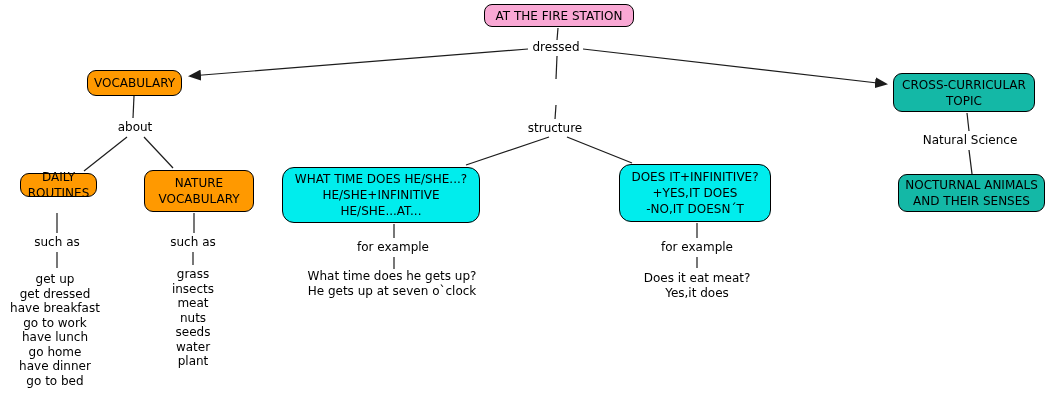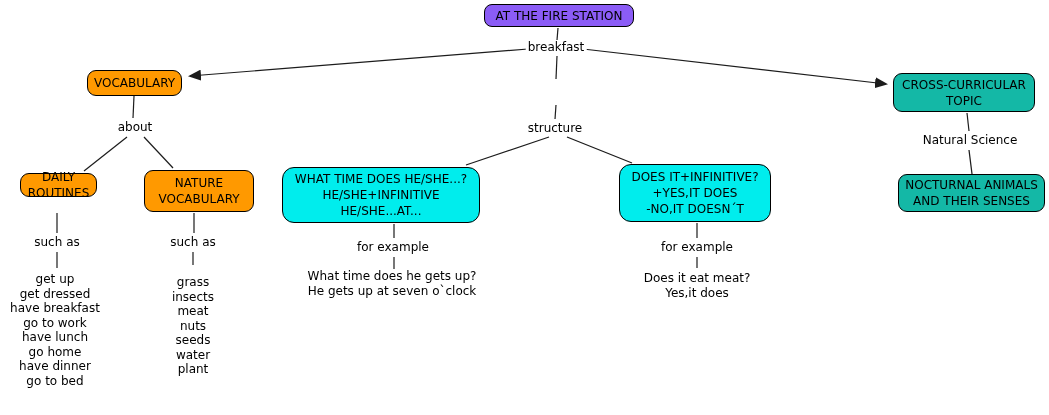--- a/index.html
+++ b/index.html
@@ -17,21 +17,21 @@
     position:absolute;
     display:flex;align-items:center;justify-content:center;
     text-align:center;
     border:1.4px solid #000000;
     border-radius:9px;
     font-size:12px;line-height:16px;
     white-space:pre-line;
     box-sizing:border-box;
     padding:1px 4px;
   }
-  .bg-yellow{background:#8b5cf6;}
+  .bg-yellow{background:#f9a8d4;}
   .bg-orange{background:#ff9900;}
   .bg-cyan{background:#00eded;}
   .bg-red{background:#14b8a6;}
   .label{
     position:absolute;
     transform:translateX(-50%);
     font-size:12px;line-height:14px;
     white-space:nowrap;
     background:#ffffff;
     padding:0 2px;
@@ -73,21 +73,21 @@
     <line x1="394" y1="224" x2="394" y2="238"></line>
     <line x1="394" y1="257" x2="394" y2="269"></line>
     <line x1="697" y1="223" x2="697" y2="238"></line>
     <line x1="697" y1="257" x2="697" y2="268"></line>
     <line x1="967" y1="113" x2="969" y2="131"></line>
     <line x1="969" y1="150" x2="972" y2="174"></line>
   </svg>
 
   <div class="box bg-yellow" style="left:484px;top:4px;width:150px;height:23px;border-radius:8px;">AT THE FIRE STATION</div>
 
-  <div class="label" style="left:556px;top:40px;">breakfast</div>
+  <div class="label" style="left:556px;top:40px;">dressed</div>
 
   <div class="box bg-orange" style="left:87px;top:70px;width:95px;height:26px;">VOCABULARY</div>
 
 
   <div class="box bg-red" style="left:893px;top:73px;width:142px;height:39px;">CROSS-CURRICULAR
 TOPIC</div>
 
   <div class="label" style="left:135px;top:120px;">about</div>
 
   <div class="label" style="left:555px;top:121px;">structure</div>
@@ -121,21 +121,21 @@
 
   <div class="textnode" style="left:55px;top:272px;">get up
 get dressed
 have breakfast
 go to work
 have lunch
 go home
 have dinner
 go to bed</div>
 
-  <div class="textnode" style="left:193px;top:267px;margin-top:8px;">grass
+  <div class="textnode" style="left:193px;top:267px;">grass
 insects
 meat
 nuts
 seeds
 water
 plant</div>
 
   <div class="textnode" style="left:392px;top:269px;">What time does he gets up?
 He gets up at seven o`clock</div>
 

